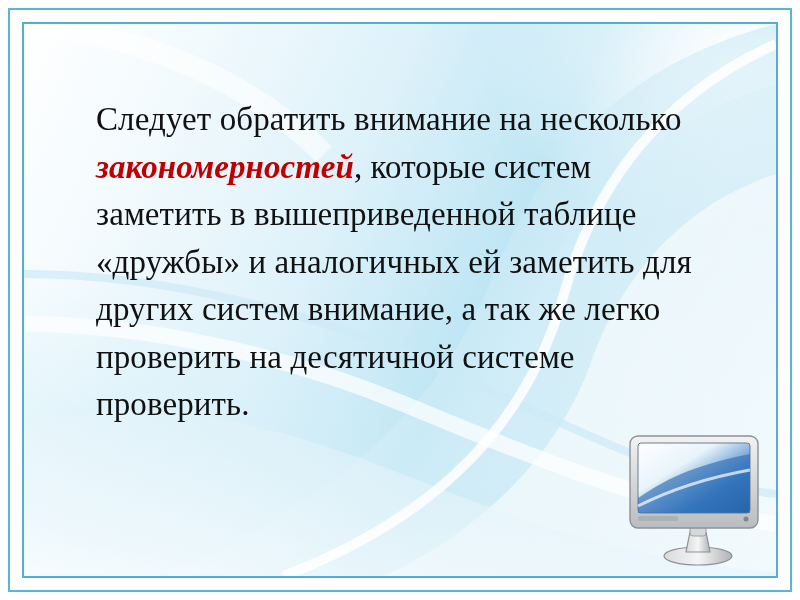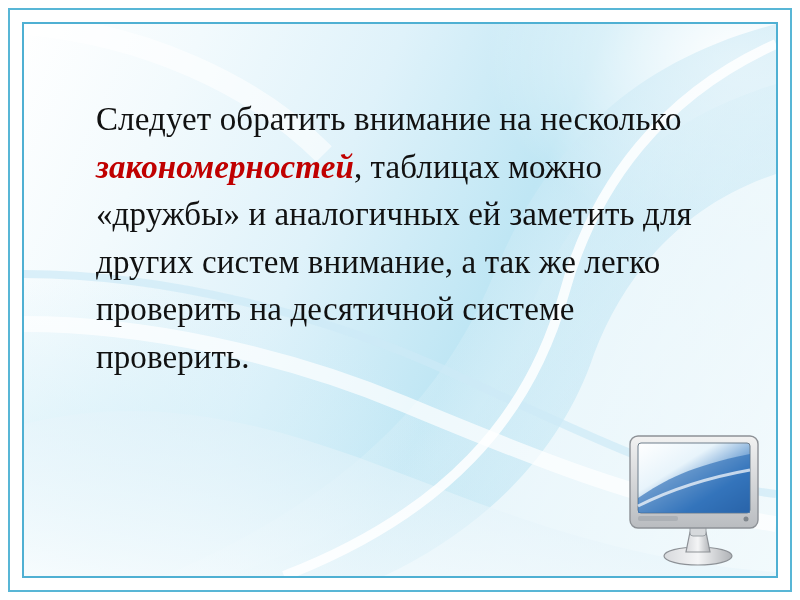--- a/index.html
+++ b/index.html
@@ -142,21 +142,24 @@
         <path d="M752,20 C640,70 570,160 540,270 C505,395 420,490 260,552" fill="none" stroke="#ffffff" stroke-width="10" opacity="0.85"></path>
         <path d="M0,0 C120,10 230,60 300,130" fill="none" stroke="#ffffff" stroke-width="22" opacity="0.6"></path>
       </svg>
     </div>
 
     <div class="text-block">
       <div class="line">
         <span>Следует обратить внимание на несколько</span>
       </div>
       <div class="line">
-        <span class="kw">закономерностей</span><span>, таблицах можно</span>
+        <span class="kw">закономерностей</span><span>, которые систем</span>
+      </div>
+      <div class="line">
+        <span>заметить в вышеприведенной таблице</span>
       </div>
       <div class="line">
         <span>«дружбы» и аналогичных ей заметить для</span>
       </div>
       <div class="line">
         <span>других систем внимание, а так же легко</span>
       </div>
       <div class="line">
         <span>проверить на десятичной системе</span>
       </div>

